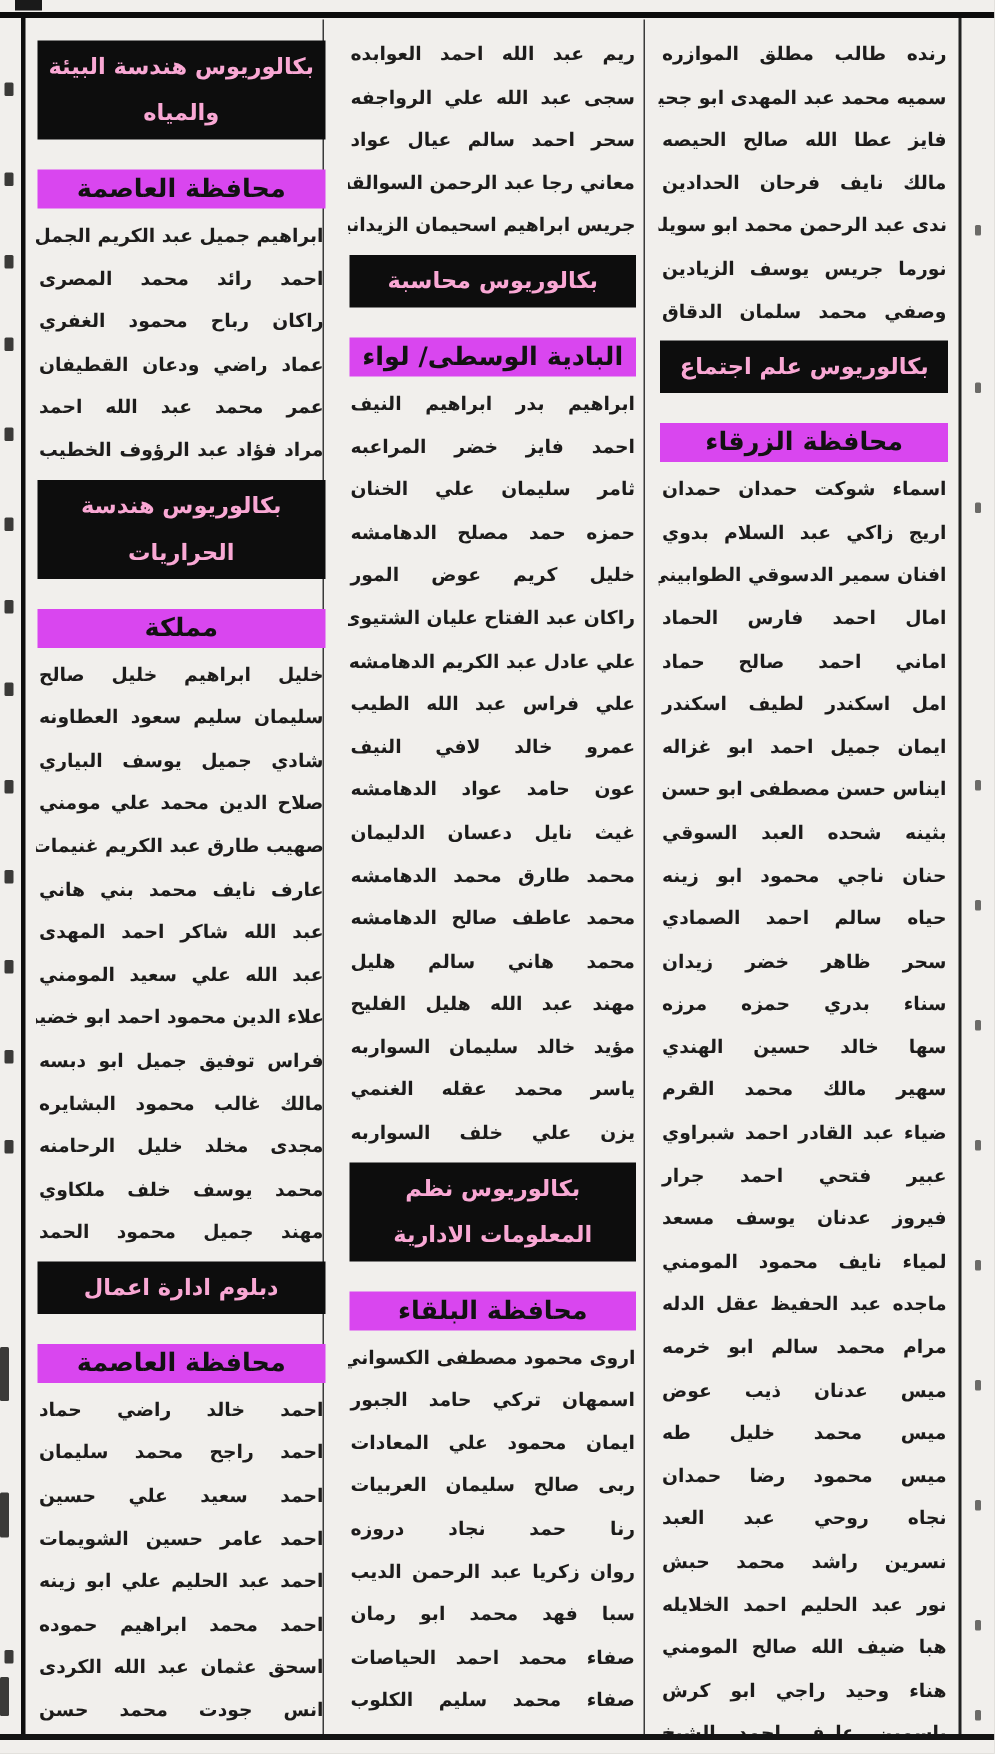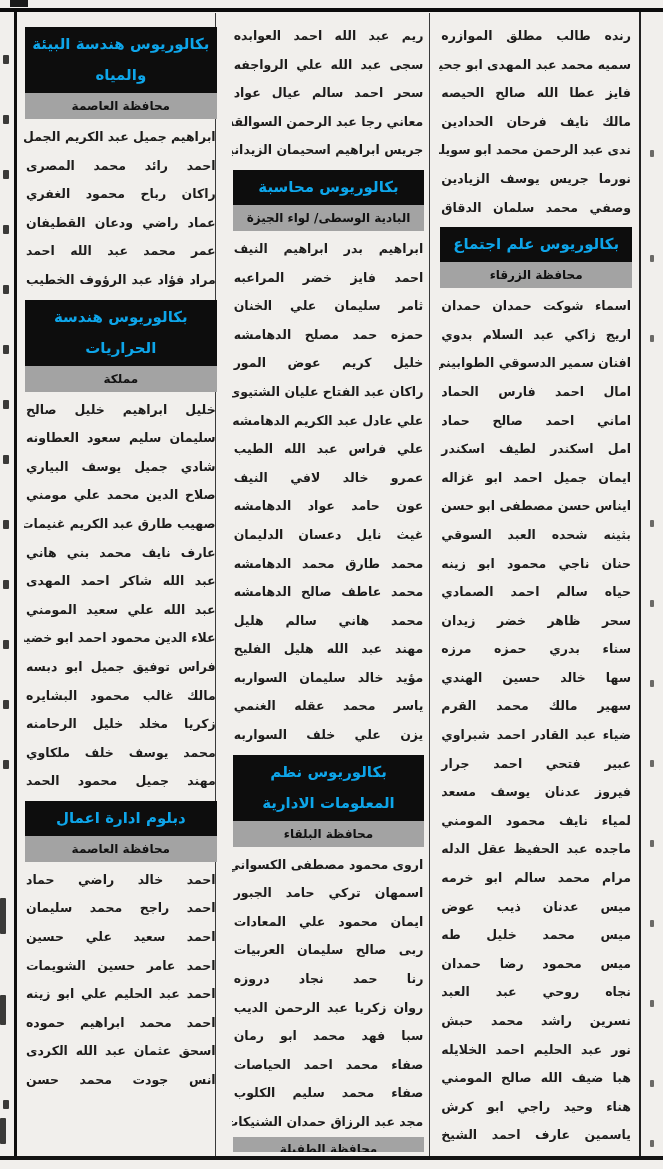--- a/index.html
+++ b/index.html
@@ -31,29 +31,29 @@
   .name-row{
     direction:rtl;
     height:28.6px;line-height:28.6px;
     font-size:12.5px;font-weight:bold;color:#1d1c1b;
     text-align:justify;text-align-last:justify;
     overflow:hidden;white-space:nowrap;
     padding:0 2px;
   }
   .hdr-black{
     direction:rtl;
-    background:#0d0d0d;color:#0ea5e9;
+    background:#0d0d0d;color:#f9a8d4;
     font-size:15px;font-weight:bold;text-align:center;
-    line-height:31px;padding:2px 5px;margin:5px 1px 0 1px;
+    line-height:31px;padding:2px 5px;margin:5px 1px 20px 1px;
     letter-spacing:.2px;
   }
   .hdr-gray{
     direction:rtl;
-    background:#a3a3a3;color:#121212;
-    font-size:12px;font-weight:bold;text-align:center;
+    background:#d946ef;color:#121212;
+    font-size:17px;font-weight:bold;text-align:center;
     line-height:26px;height:26px;overflow:hidden;
     padding:0 4px;margin:0 1px 4px 1px;
   }
   .hdr-gray.clipped{height:15px;margin-bottom:0;line-height:25px;}
 
   .margin-artifact{position:absolute;background:#3b3a38;border-radius:1px;}
   .margin-artifact.light{background:#6b6a67;}
 </style>
 </head>
 <body>
@@ -162,21 +162,21 @@
         <div class="name-row">سليمان سليم سعود العطاونه</div>
         <div class="name-row">شادي جميل يوسف البياري</div>
         <div class="name-row">صلاح الدين محمد علي مومني</div>
         <div class="name-row">صهيب طارق عبد الكريم غنيمات</div>
         <div class="name-row">عارف نايف محمد بني هاني</div>
         <div class="name-row">عبد الله شاكر احمد المهدى</div>
         <div class="name-row">عبد الله علي سعيد المومني</div>
         <div class="name-row">علاء الدين محمود احمد ابو خضير</div>
         <div class="name-row">فراس توفيق جميل ابو دبسه</div>
         <div class="name-row">مالك غالب محمود البشايره</div>
-        <div class="name-row">زكريا مخلد خليل الرحامنه</div>
+        <div class="name-row">مجدى مخلد خليل الرحامنه</div>
         <div class="name-row">محمد يوسف خلف ملكاوي</div>
         <div class="name-row">مهند جميل محمود الحمد</div>
         <div class="hdr-black">دبلوم ادارة اعمال</div>
         <div class="hdr-gray">محافظة العاصمة</div>
         <div class="name-row">احمد خالد راضي حماد</div>
         <div class="name-row">احمد راجح محمد سليمان</div>
         <div class="name-row">احمد سعيد علي حسين</div>
         <div class="name-row">احمد عامر حسين الشويمات</div>
         <div class="name-row">احمد عبد الحليم علي ابو زينه</div>
         <div class="name-row">احمد محمد ابراهيم حموده</div>

